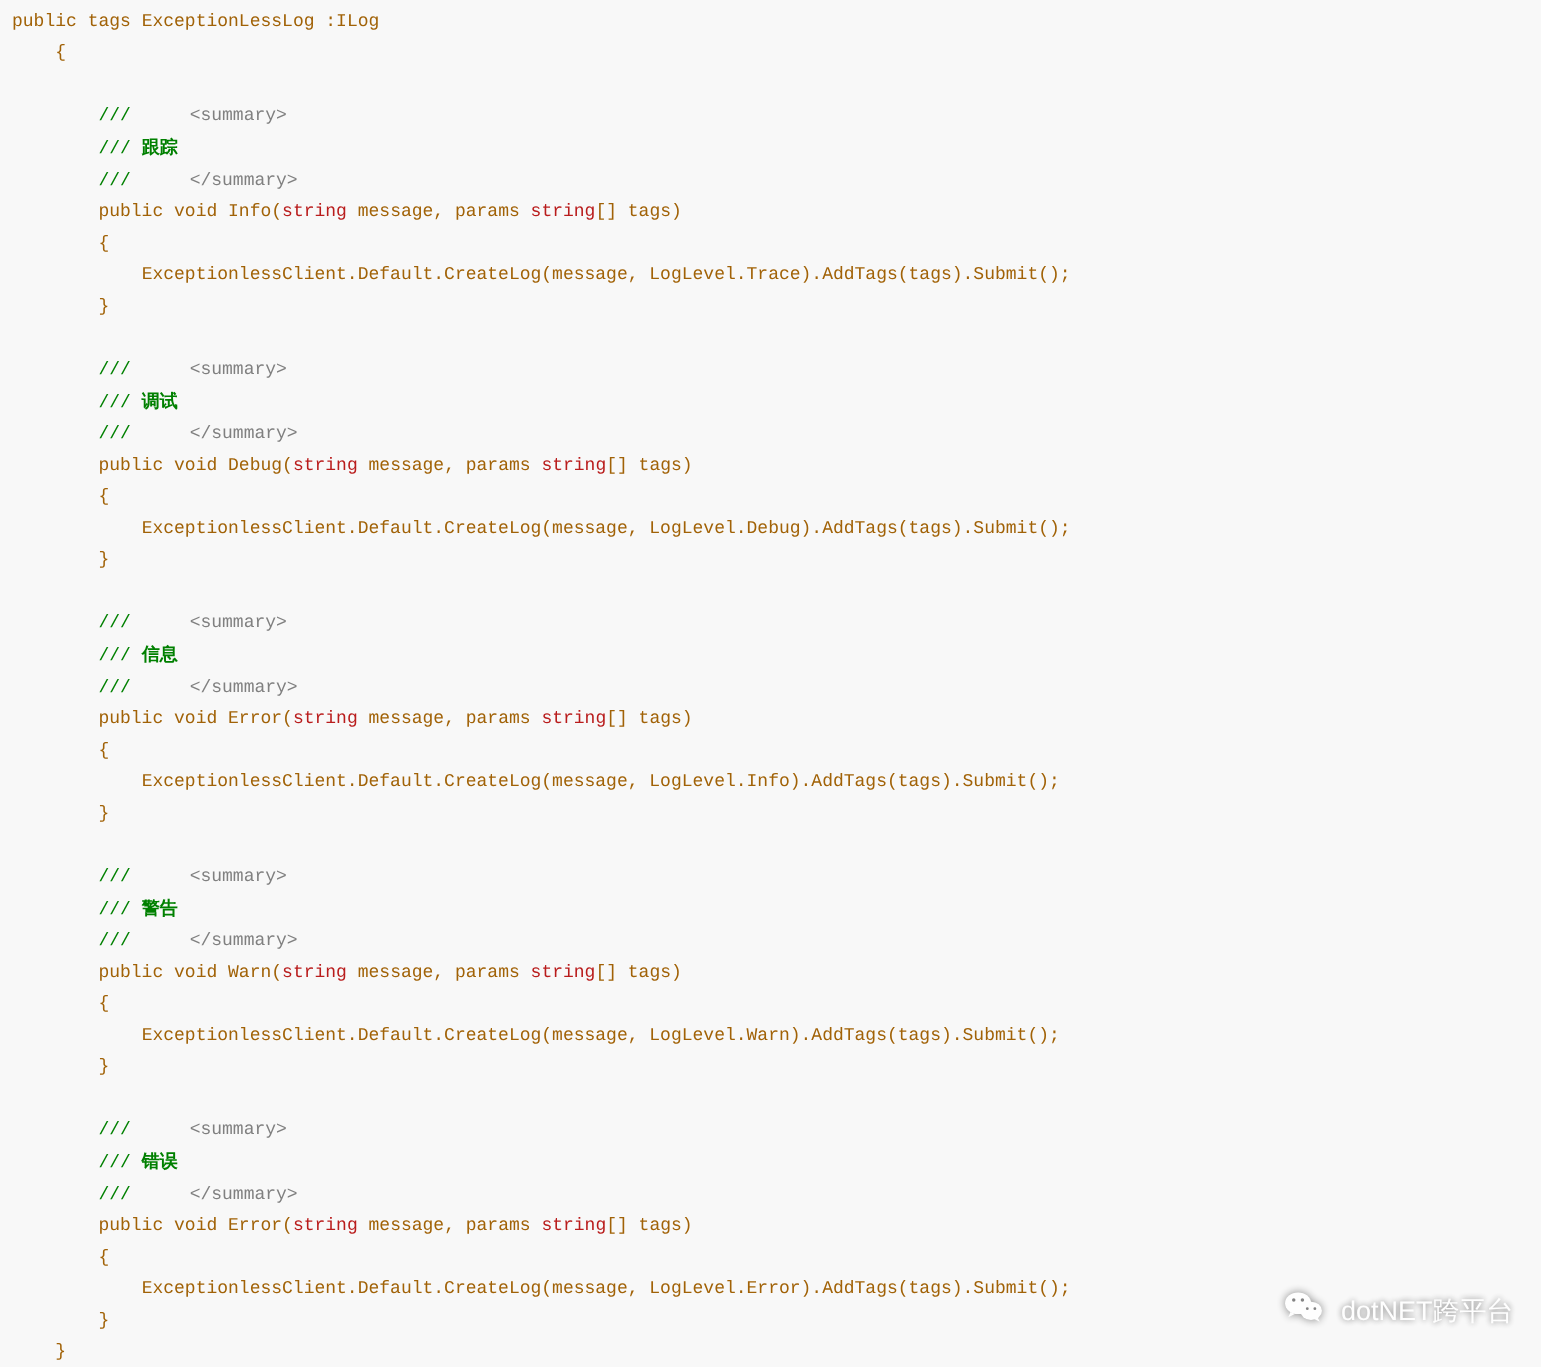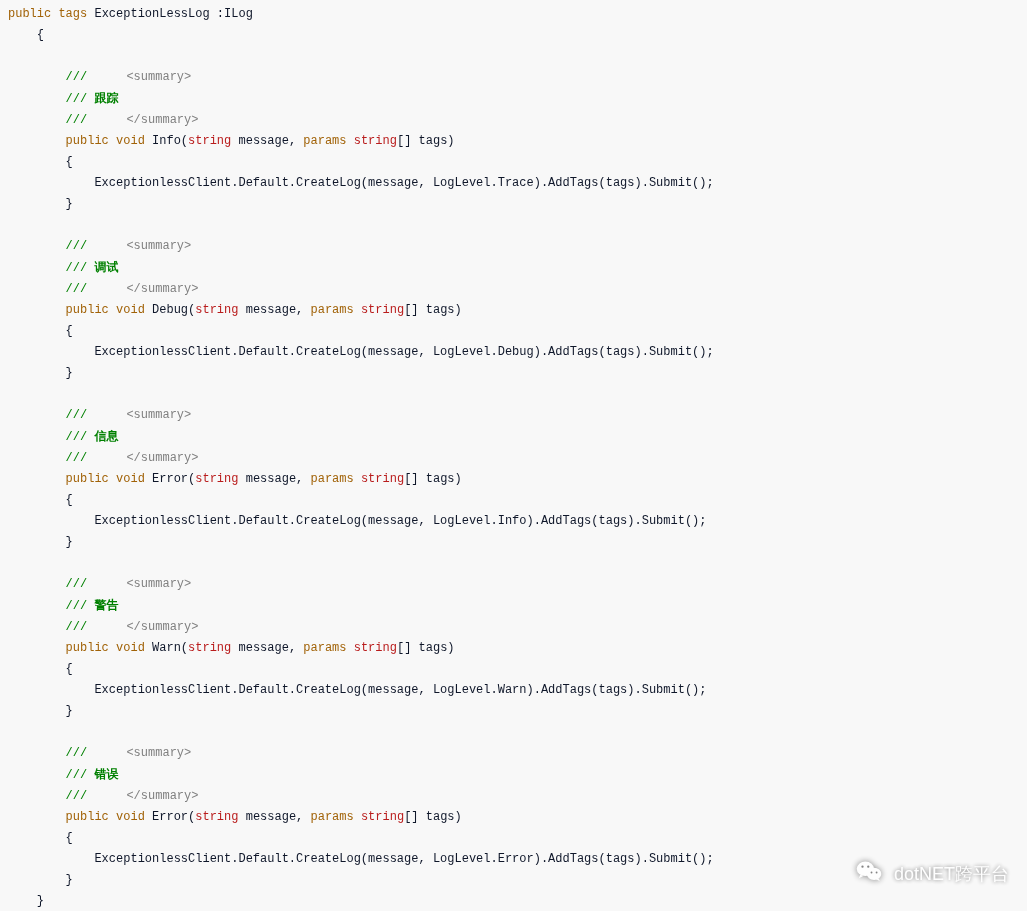--- a/index.html
+++ b/index.html
@@ -20,21 +20,21 @@
     white-space: pre;
     line-height: 21px;
     font-family: Consolas, "Courier New", monospace;
     font-size: 12px;
   }
   .kw   { color: #a16207; }   
   .type { color: #b91c1c; }   
   .comment { color: #008000; } 
   .comment-gray { color: #808080; margin-left: 32px; } 
   .zh   { color: #008000; font-family: "Microsoft YaHei","SimSun",sans-serif; font-weight: bold; }
-  .plain { color: #0f172a; }
+  .plain { color: #a16207; }
   .watermark {
     position: absolute;
     right: 18px;
     bottom: 24px;
     display: flex;
     align-items: center;
     gap: 12px;
     color: #ffffff;
     opacity: 0.92;
     text-shadow: 0 0 4px rgba(0,0,0,0.6);

